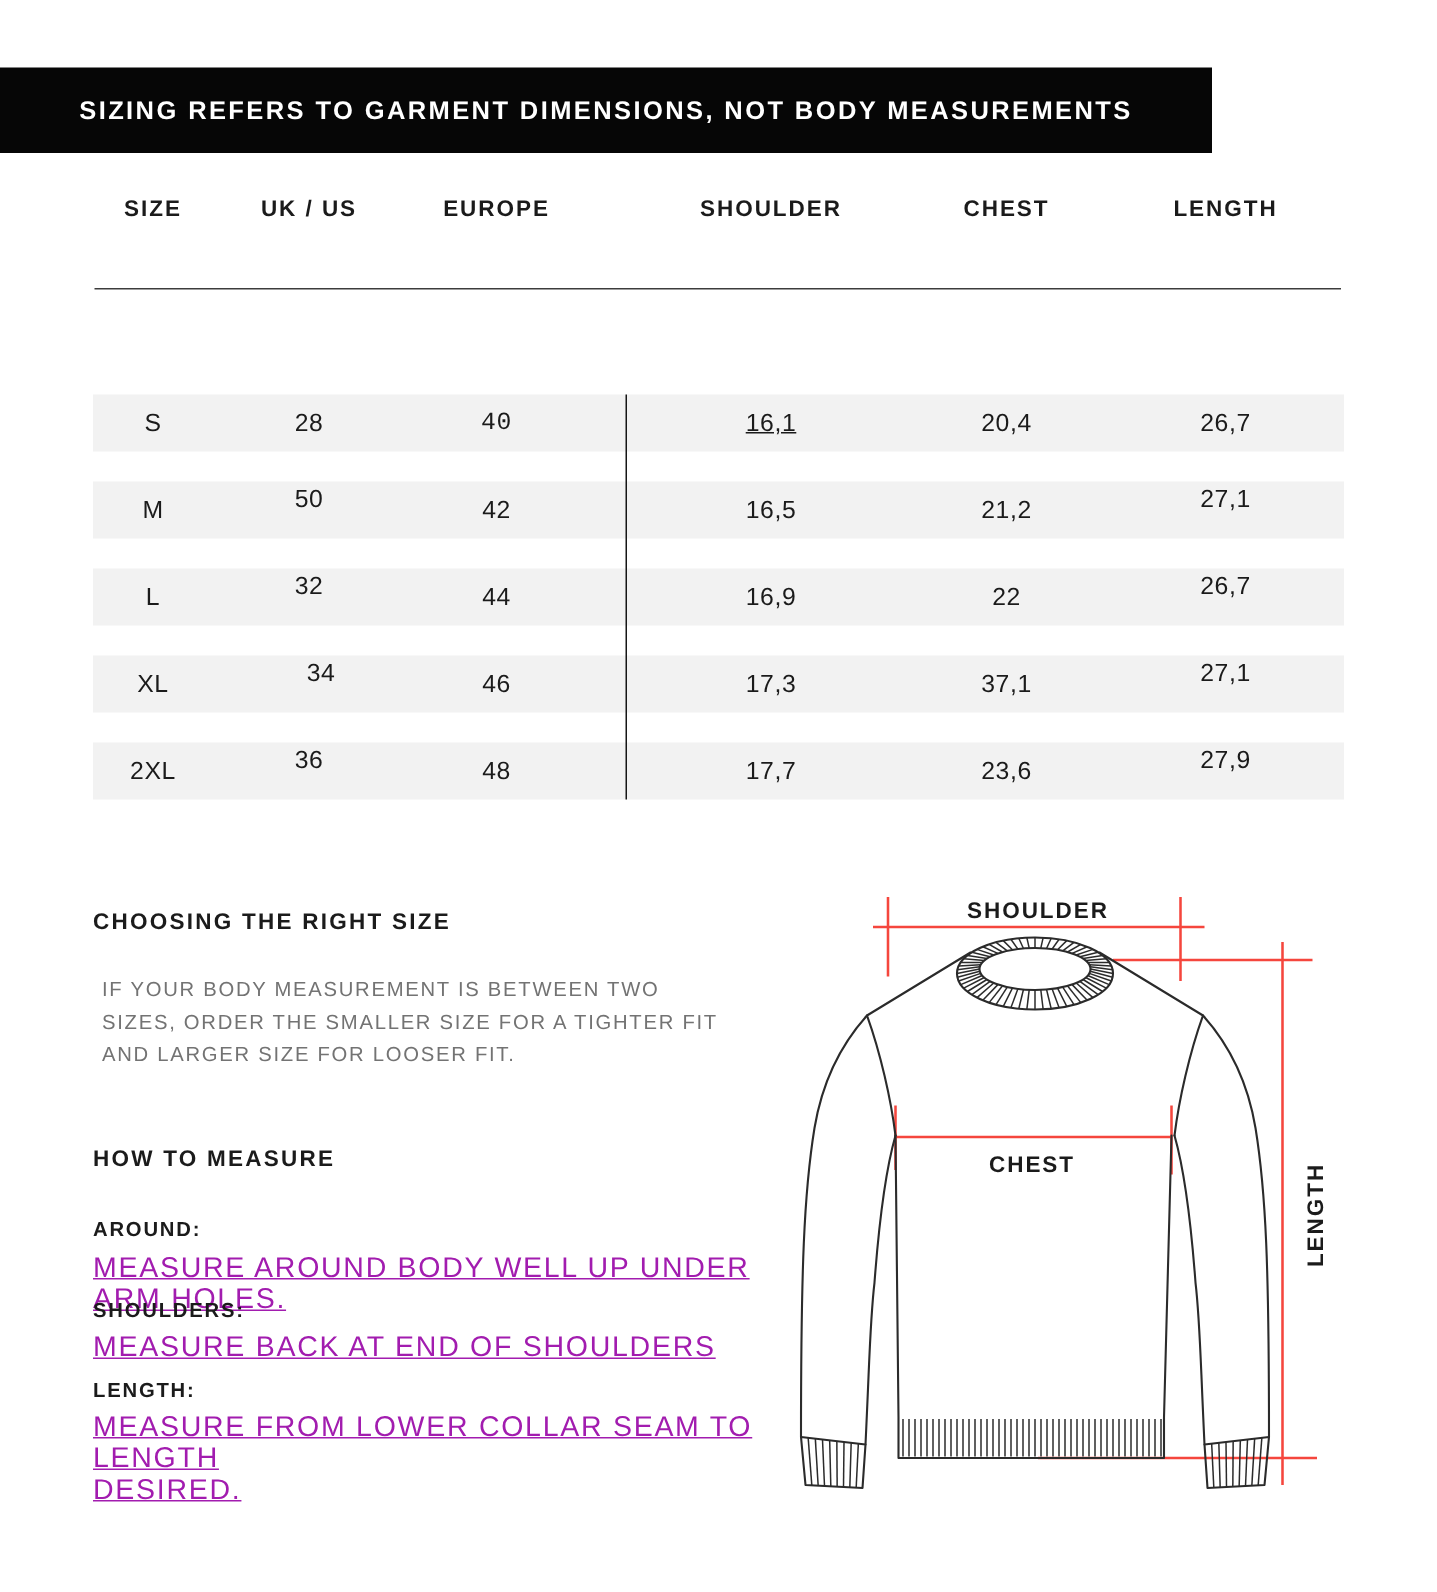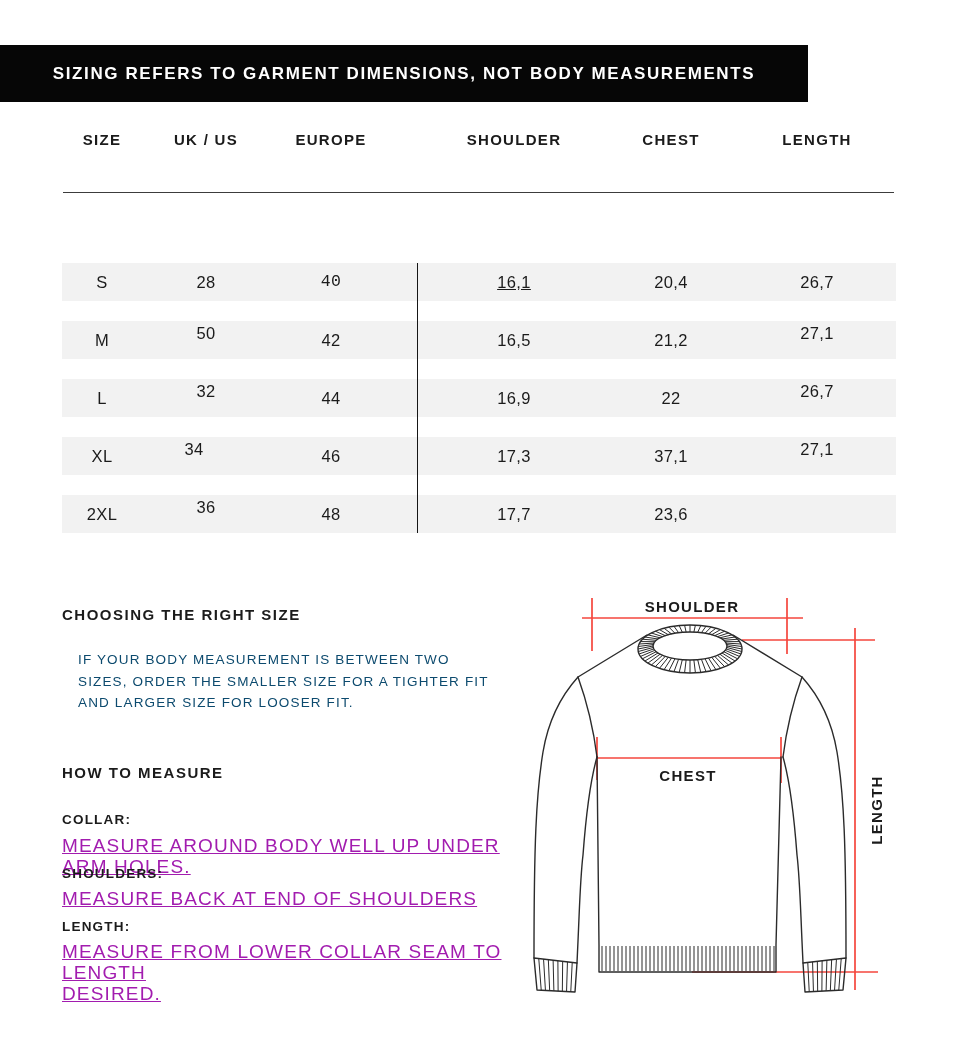--- a/index.html
+++ b/index.html
@@ -16,22 +16,22 @@
     font-size:15px;font-weight:bold;letter-spacing:1.3px;color:#1b1b1b;}
   .rule{position:absolute;left:63px;top:192px;width:831px;height:1px;background:#3c3c3c;}
   .trow{position:absolute;left:62px;width:834px;height:38px;background:var(--row-bg,#f2f2f2);}
   .tcell{position:absolute;top:0;height:38px;line-height:38px;width:120px;text-align:center;
     font-size:16.5px;color:#1b1b1b;letter-spacing:.4px;}
   .tcell.raised{transform:translateY(-7px);}
   .vdivider{position:absolute;left:417px;top:263px;width:1.4px;height:270px;background:#161616;}
 
   
   .sec-title{position:absolute;left:62px;font-size:15px;font-weight:bold;letter-spacing:1.5px;color:#1b1b1b;}
-  .sec-body{position:absolute;left:78px;width:490px;font-size:13.5px;letter-spacing:1.15px;
-    line-height:21.5px;color:#0c4a6e;white-space:pre-line;}
+  .sec-body{position:absolute;left:68px;width:490px;font-size:13.5px;letter-spacing:1.15px;
+    line-height:21.5px;color:#737373;white-space:pre-line;}
   .mi-label{position:absolute;left:62px;font-size:13.5px;font-weight:bold;letter-spacing:1.2px;color:#1b1b1b;}
   .mi-text{position:absolute;left:62px;width:470px;font-size:19px;letter-spacing:1.15px;
     line-height:21px;color:#a21caf;white-space:pre-line;text-decoration:underline;}
 
   
   #diagram{position:absolute;left:520px;top:575px;}
   .ink{stroke:#2b2b2b;stroke-width:1.4;fill:none;stroke-linejoin:round;stroke-linecap:round;}
   .rib{stroke:#2b2b2b;stroke-width:1;fill:none;}
   .red{stroke:var(--measure-red,#f5463d);stroke-width:1.7;fill:none;}
   .dlabel{font-family:"Liberation Sans",sans-serif;font-size:15px;font-weight:bold;
@@ -75,44 +75,45 @@
       <div class="trow" style="top: 379px;">
         <div class="tcell" style="left: -20px;">L</div>
         <div class="tcell raised" style="left: 84px;">32</div>
         <div class="tcell" style="left: 209px;">44</div>
         <div class="tcell" style="left: 392px;">16,9</div>
         <div class="tcell" style="left: 549px; text-align: center;">22</div>
         <div class="tcell raised" style="left: 695px;">26,7</div>
       </div>
       <div class="trow" style="top: 437px;">
         <div class="tcell" style="left: -20px;">XL</div>
-        <div class="tcell raised" style="left: 72px;">34</div>
+        <div class="tcell raised" style="left: 92px;">34</div>
         <div class="tcell" style="left: 209px;">46</div>
         <div class="tcell" style="left: 392px;">17,3</div>
         <div class="tcell" style="left: 549px;">37,1</div>
         <div class="tcell raised" style="left: 695px;">27,1</div>
       </div>
       <div class="trow" style="top: 495px;">
         <div class="tcell" style="left: -20px;">2XL</div>
         <div class="tcell raised" style="left: 84px;">36</div>
         <div class="tcell" style="left: 209px;">48</div>
         <div class="tcell" style="left: 392px;">17,7</div>
         <div class="tcell" style="left: 549px;">23,6</div>
+        <div class="tcell raised" style="left: 695px;">27,9</div>
       </div>
     </div>
   <div class="vdivider"></div>
 
   <div class="sec-title" style="top:606px">CHOOSING THE RIGHT SIZE</div>
   <div class="sec-body" style="top:649px">IF YOUR BODY MEASUREMENT IS BETWEEN TWO
 SIZES, ORDER THE SMALLER SIZE FOR A TIGHTER FIT
 AND LARGER SIZE FOR LOOSER FIT.</div>
 
   <div class="sec-title" style="top:764px">HOW TO MEASURE</div>
   <div id="measure-items">
-      <div class="mi-label" style="top: 812px;">COLLAR:</div>
+      <div class="mi-label" style="top: 812px;">AROUND:</div>
       <div class="mi-text" style="top: 835px;">MEASURE AROUND BODY WELL UP UNDER ARM HOLES.</div>
       <div class="mi-label" style="top: 866px;">SHOULDERS:</div>
       <div class="mi-text" style="top: 888px;">MEASURE BACK AT END OF SHOULDERS</div>
       <div class="mi-label" style="top: 919px;">LENGTH:</div>
       <div class="mi-text" style="top: 941px;">MEASURE FROM LOWER COLLAR SEAM TO LENGTH
 DESIRED.</div>
     </div>
 
   <svg id="diagram" width="438" height="486" viewBox="520 575 438 486">
 

